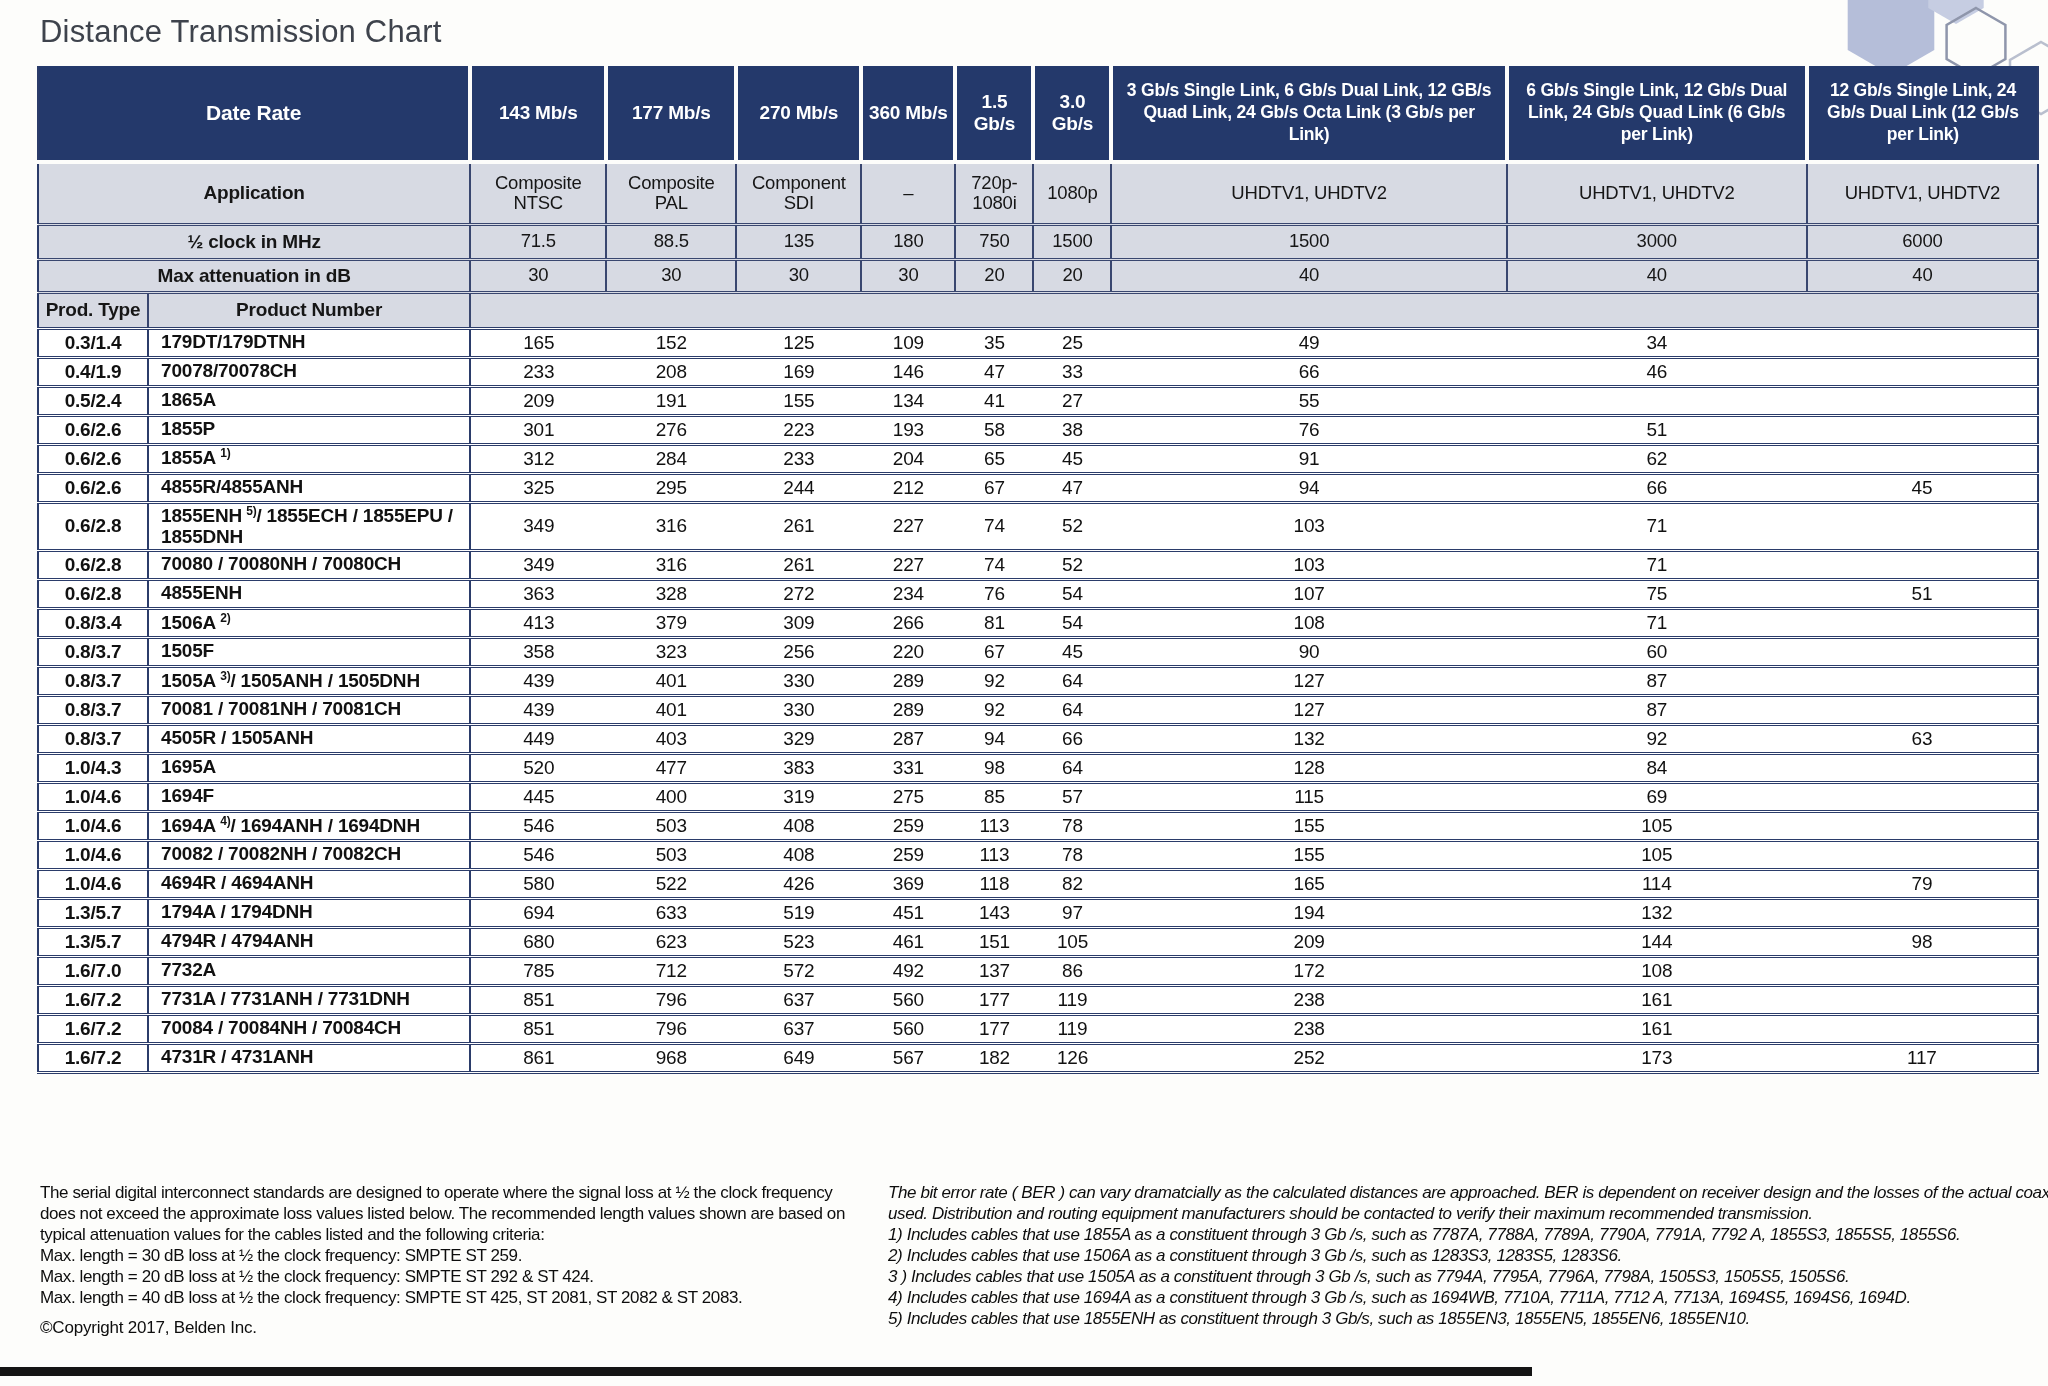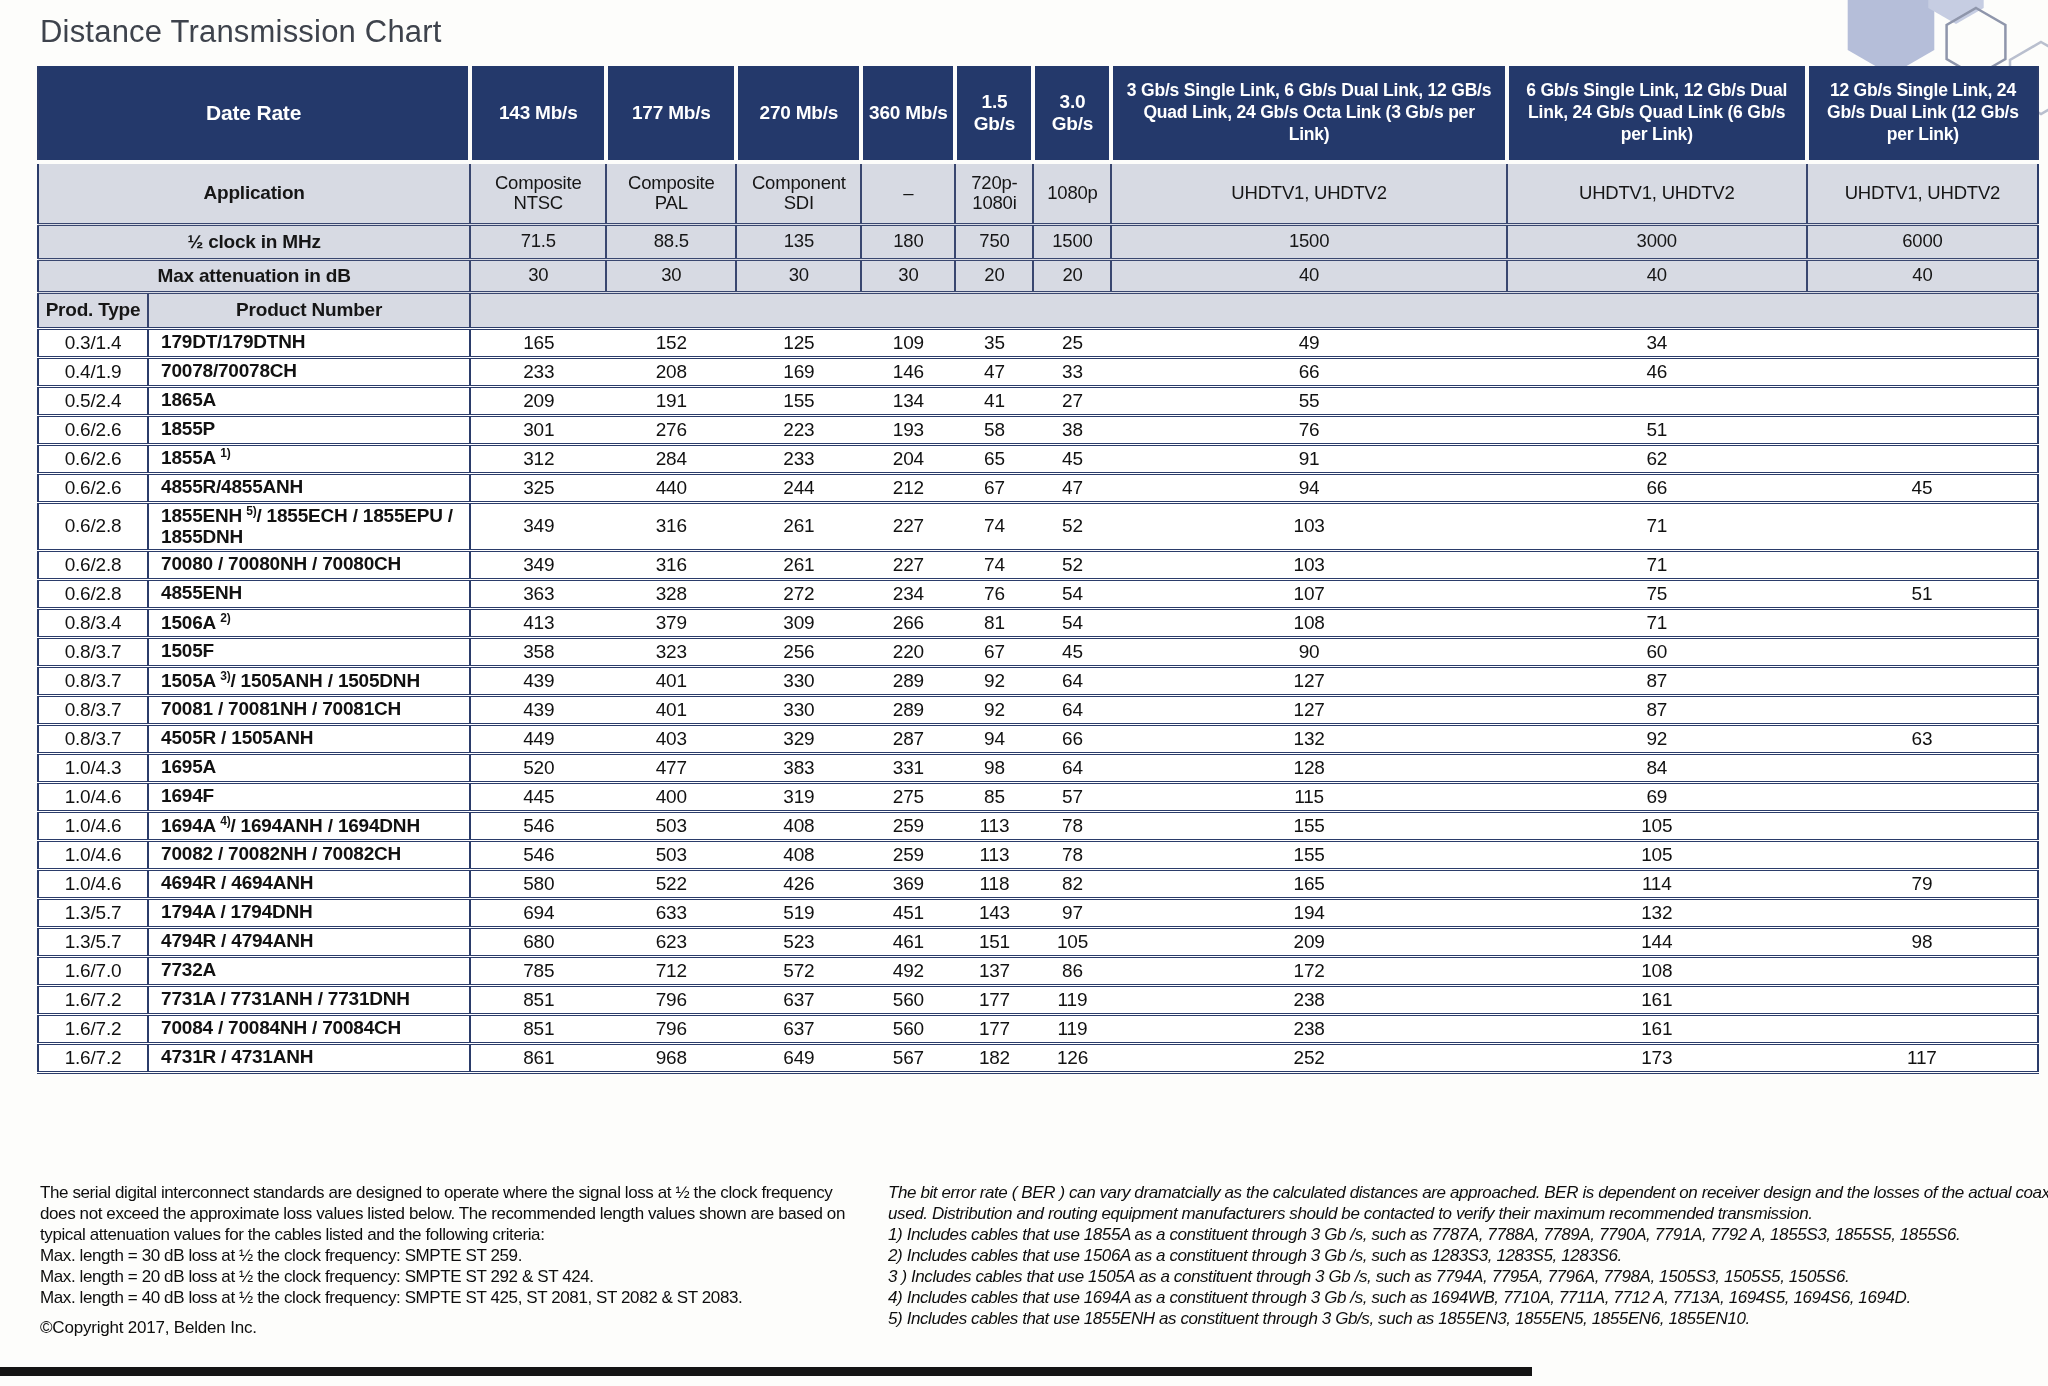--- a/index.html
+++ b/index.html
@@ -37,21 +37,21 @@
   }
   .r-apps td,.r-clock td,.r-att td{border-left:2px solid #39466f;font-size:18.5px;line-height:1.12;}
   .g-label{font-size:19px;font-weight:bold;border-left:none;}
   .r-clock th,.r-clock td,.r-att th,.r-att td{border-top:3px double #39466f;}
   .r-prodhead th,.r-prodhead td{border-top:3px double #39466f;border-bottom:3px double #2b3c6a;}
   .ph-pt{font-size:19px;border-right:2px solid #39466f;}
   .ph-pn{font-size:19px;border-right:2px solid #39466f;}
   
   tbody tr{height:29px;}
   tbody td{border-bottom:3px double #2b3c6a;font-size:19px;background:#ffffff;}
-  td.c-pt{font-weight:normal;}
+  td.c-pt{font-weight:bold;}
   td.c-prod{
     font-weight:bold;text-align:left;padding-left:12px;line-height:1.1;
     border-left:2px solid #2b3c6a;border-right:2px solid #2b3c6a;
   }
   td.c-prod sup{font-size:12px;margin-left:1px;}
   
   .footer{
     position:absolute;left:40px;top:1182px;width:1995px;display:flex;
     font-size:17px;line-height:21px;letter-spacing:-.4px;color:#0d0d0d;gap:28px;
   }
@@ -206,21 +206,21 @@
         <td class="c-val">65</td>
         <td class="c-val">45</td>
         <td class="c-val">91</td>
         <td class="c-val">62</td>
         <td class="c-val"></td>
       </tr>
       <tr>
         <td class="c-pt">0.6/2.6</td>
         <td class="c-prod">4855R/4855ANH</td>
         <td class="c-val">325</td>
-        <td class="c-val">440</td>
+        <td class="c-val">295</td>
         <td class="c-val">244</td>
         <td class="c-val">212</td>
         <td class="c-val">67</td>
         <td class="c-val">47</td>
         <td class="c-val">94</td>
         <td class="c-val">66</td>
         <td class="c-val">45</td>
       </tr>
       <tr>
         <td class="c-pt">0.6/2.8</td>

